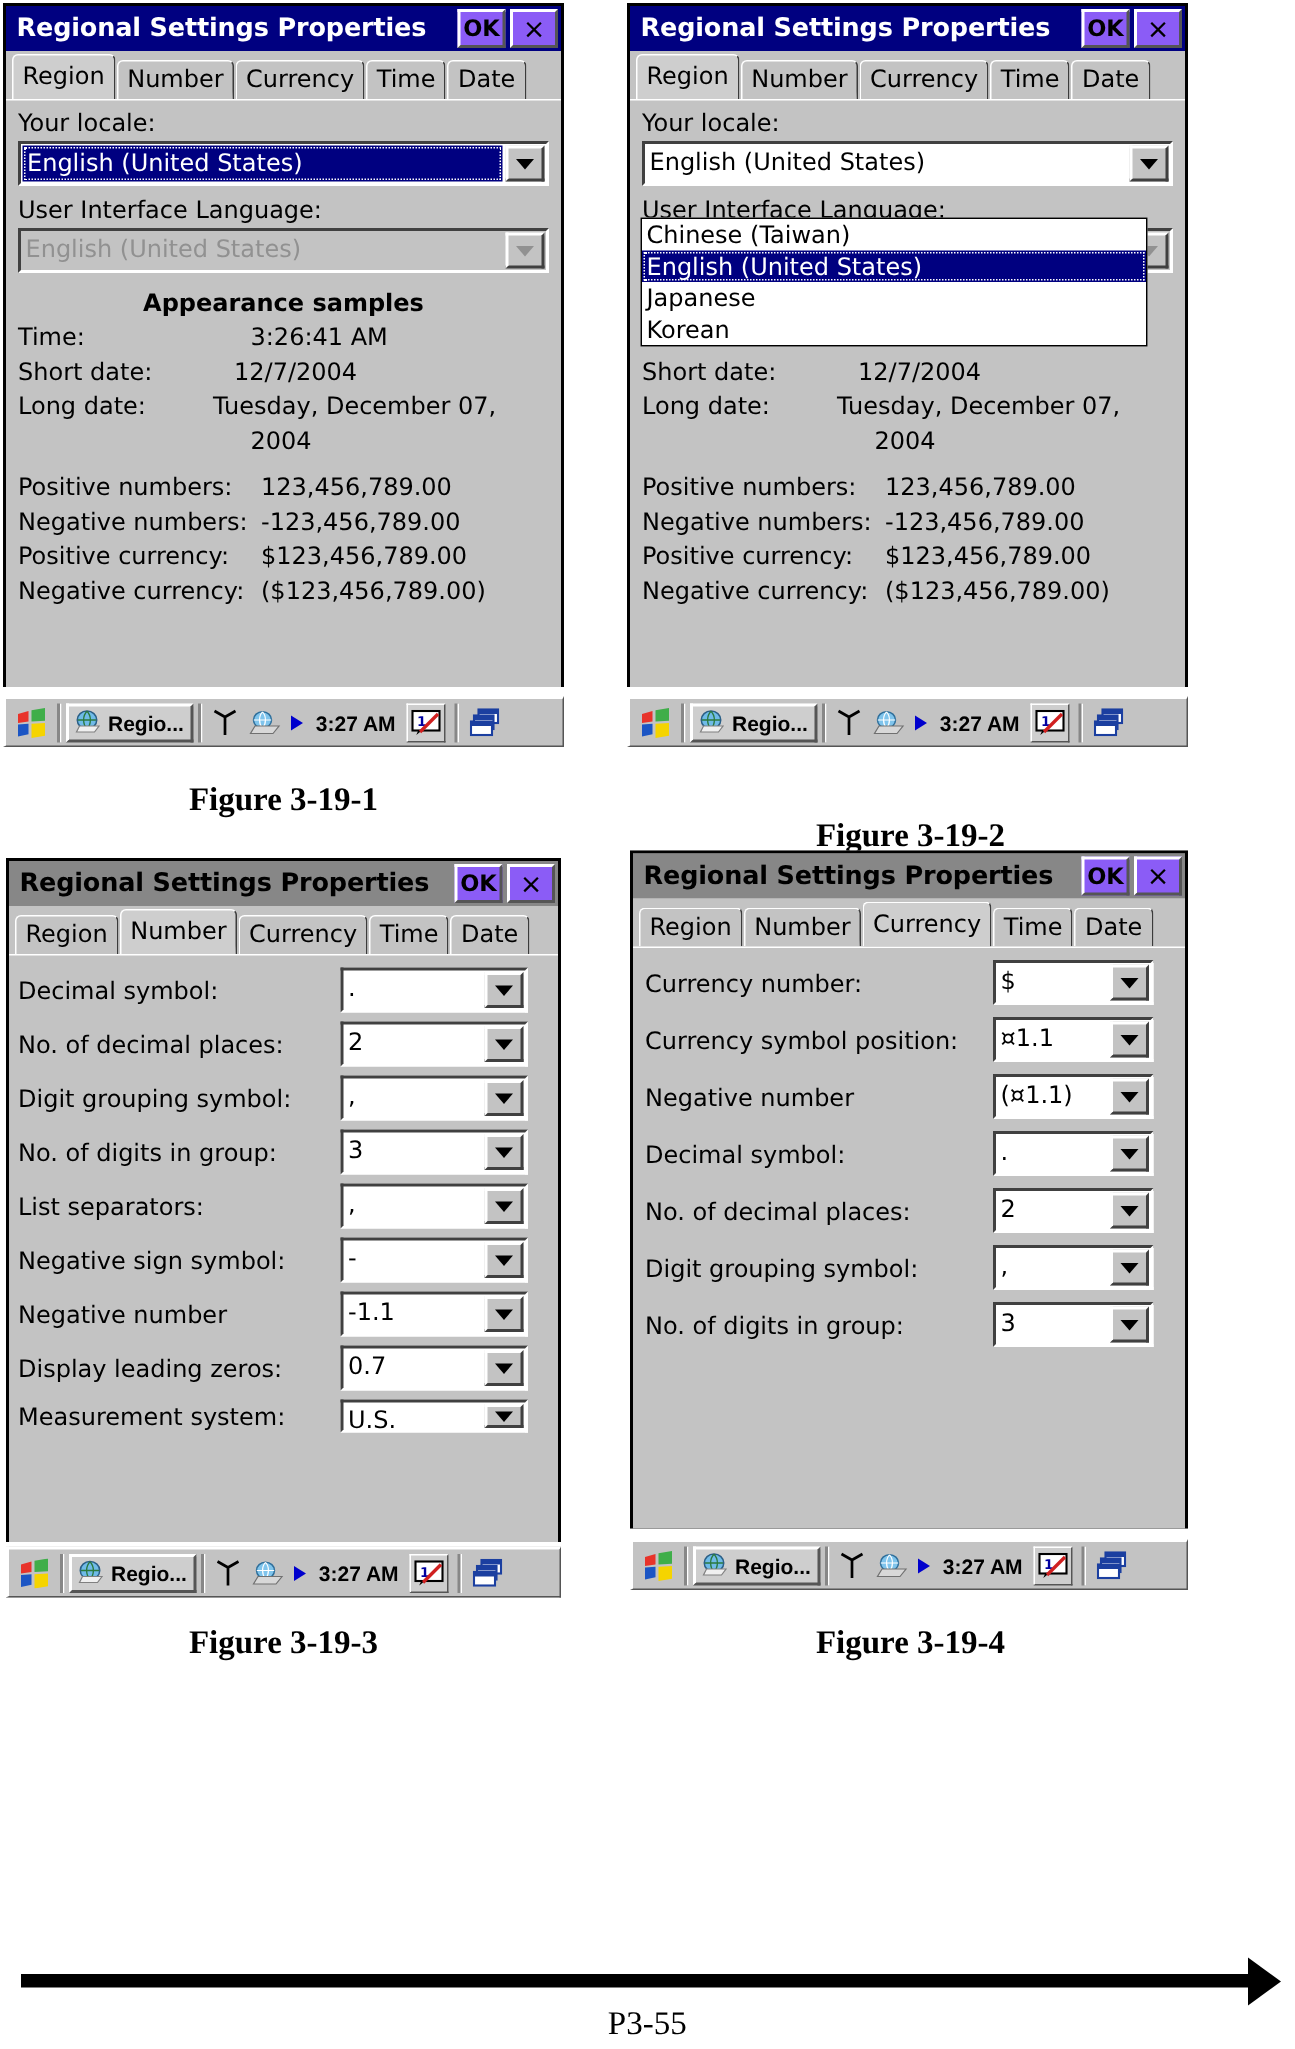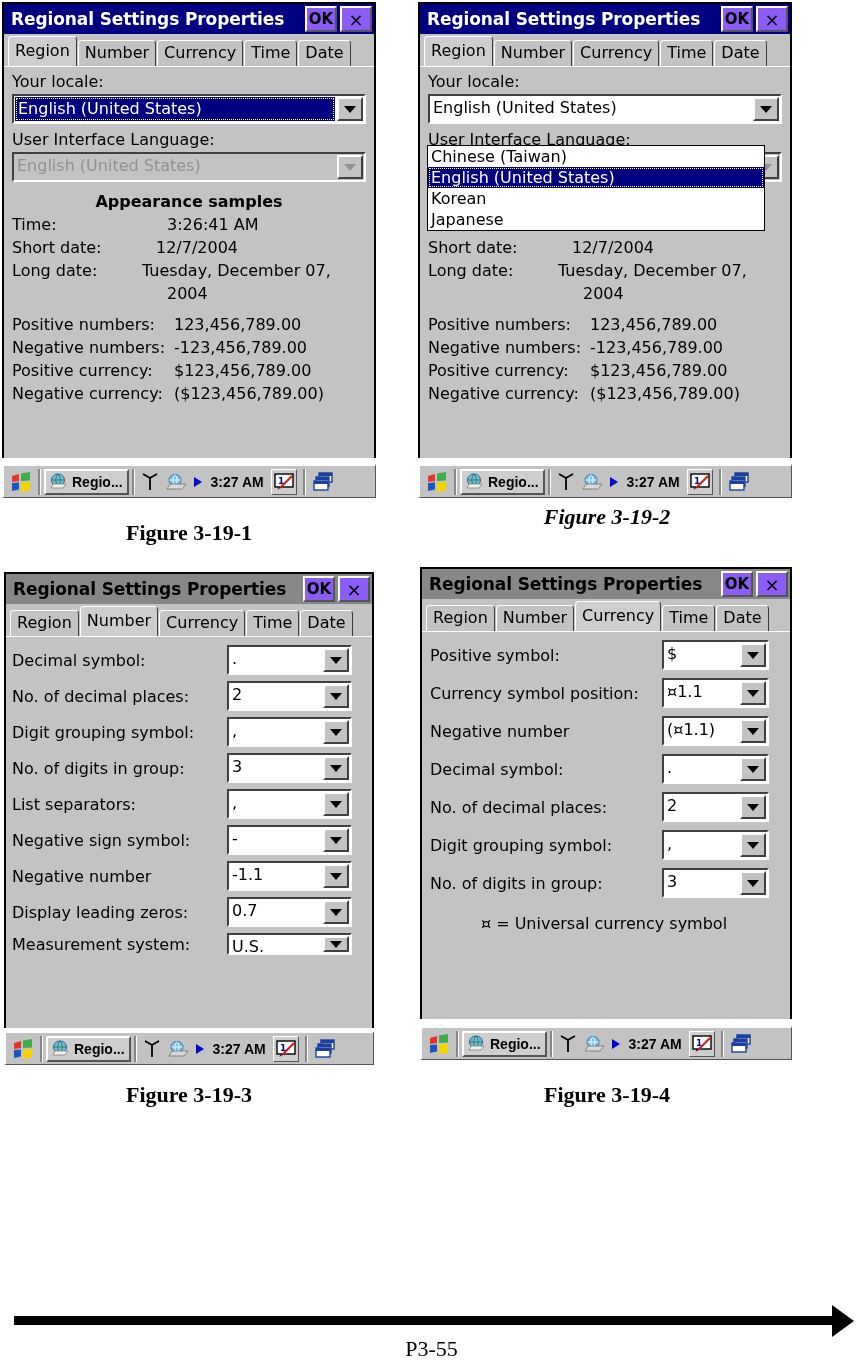--- a/index.html
+++ b/index.html
@@ -453,22 +453,22 @@
           </div>
         <div class="row wide">
             <div class="rk">Negative currency:</div>
             <div class="rv" style="padding-left:22px;">($123,456,789.00)</div>
           </div>
       </div>
 
       <div class="droplist" style="left:7px;top:78px;width:338px;">
         <div class="dl-item">Chinese (Taiwan)</div>
         <div class="dl-item sel">English (United States)</div>
+        <div class="dl-item">Japanese</div>
         <div class="dl-item">Korean</div>
-        <div class="dl-item">Japanese</div>
       </div>
     </div>
   </div>
 
   <div class="taskbar" style="left:418px;top:464px;width:374px;">
     <div class="start-btn">
       <svg width="22" height="20" viewBox="0 0 22 20">
         <path d="M2 4 L9 2 L9 9 L2 10 Z" fill="#e8332a"></path>
         <path d="M11 1.5 L20 0 L20 8.5 L11 9 Z" fill="#3fae49"></path>
         <path d="M2 11 L9 10.5 L9 17.5 L2 19 Z" fill="#1b55c4"></path>
@@ -519,21 +519,21 @@
           <rect x="6" y="1" width="13" height="3" fill="#1b3fa0"></rect>
           <rect x="3" y="5" width="13" height="9" fill="#ffffff" stroke="#1b3fa0" stroke-width="1.4"></rect>
           <rect x="3" y="5" width="13" height="3" fill="#1b3fa0"></rect>
           <rect x="1" y="9" width="14" height="9" fill="#ffffff" stroke="#1b3fa0" stroke-width="1.4"></rect>
           <rect x="1" y="9" width="14" height="3" fill="#1b3fa0"></rect>
         </svg>
       </div>
     </div>
   </div>
 
-  <div class="caption" style="left:418px;top:504px;width:378px;font-style:italic;">Figure 3-19-2</div>
+  <div class="caption" style="left:418px;top:544px;width:378px;">Figure 3-19-2</div>
 
   <div class="ce-window" style="left:4px;top:572px;width:370px;height:456px;">
     <div class="titlebar inactive">
       <div class="title-text">Regional Settings Properties</div>
       <div class="tb-btn">OK</div>
       <div class="tb-btn close">×</div>
     </div>
     <div class="tabstrip">
       <div class="tab">Region</div>
       <div class="tab active">Number</div>
@@ -696,21 +696,21 @@
     </div>
     <div class="tabstrip">
       <div class="tab">Region</div>
       <div class="tab">Number</div>
       <div class="tab active">Currency</div>
       <div class="tab">Time</div>
       <div class="tab">Date</div>
     </div>
     <div class="tabbody" style="height:388px;padding:8px 12px 0 8px;">
       <div class="formrow" style="margin-bottom:8px;">
-        <div class="lbl" style="width:232px;">Positive symbol:</div>
+        <div class="lbl" style="width:232px;">Currency number:</div>
         <div class="combo" style="width:107px;height:30px;">
           <div class="val">$</div>
           <div class="arrowbtn">
               <div class="tri"></div>
             </div>
         </div>
       </div>
       <div class="formrow" style="margin-bottom:8px;">
         <div class="lbl" style="width:232px;">Currency symbol position:</div>
         <div class="combo" style="width:107px;height:30px;">
@@ -758,21 +758,20 @@
       </div>
       <div class="formrow" style="margin-bottom:16px;">
         <div class="lbl" style="width:232px;">No. of digits in group:</div>
         <div class="combo" style="width:107px;height:30px;">
           <div class="val">3</div>
           <div class="arrowbtn">
               <div class="tri"></div>
             </div>
         </div>
       </div>
-      <div class="note">¤ = Universal currency symbol</div>
     </div>
   </div>
 
   <div class="taskbar" style="left:420px;top:1026px;width:372px;">
     <div class="start-btn">
       <svg width="22" height="20" viewBox="0 0 22 20">
         <path d="M2 4 L9 2 L9 9 L2 10 Z" fill="#e8332a"></path>
         <path d="M11 1.5 L20 0 L20 8.5 L11 9 Z" fill="#3fae49"></path>
         <path d="M2 11 L9 10.5 L9 17.5 L2 19 Z" fill="#1b55c4"></path>
         <path d="M11 10.5 L20 10 L20 18.5 L11 20 Z" fill="#f5d400"></path>

